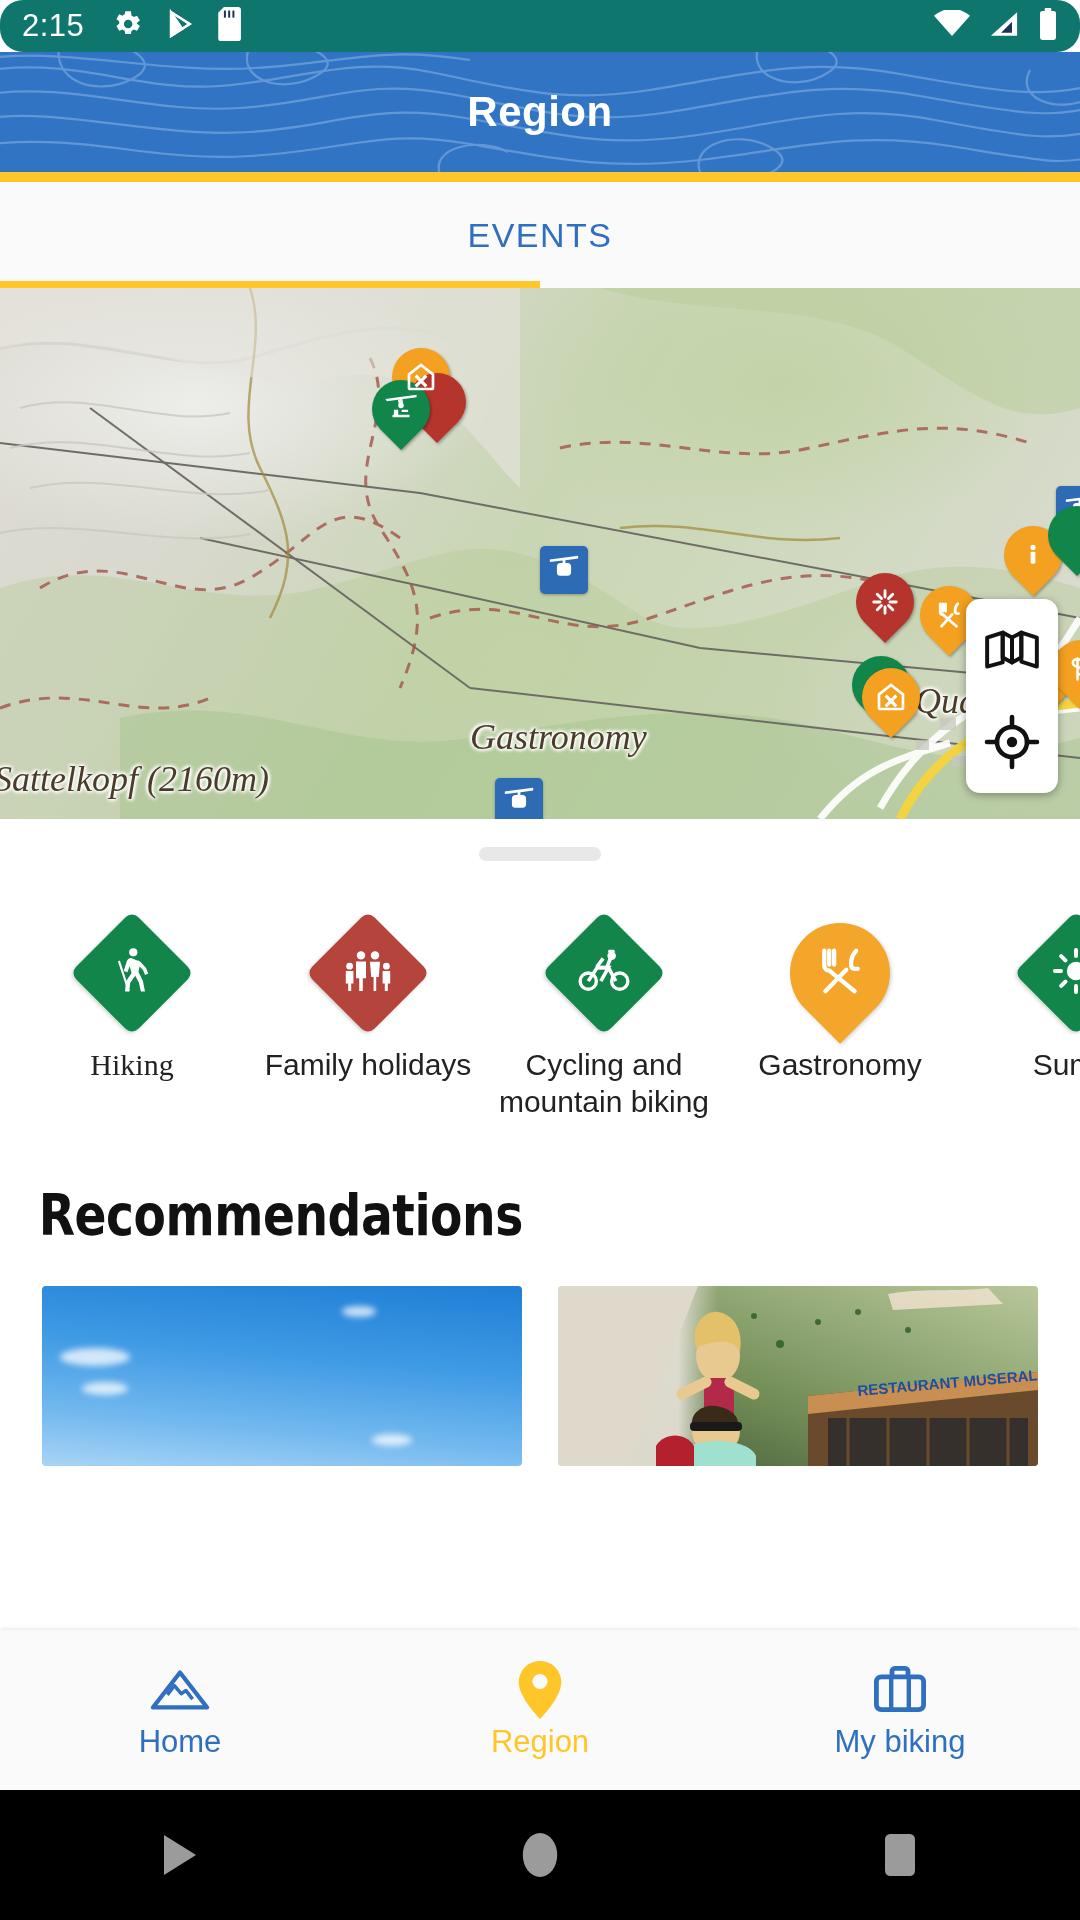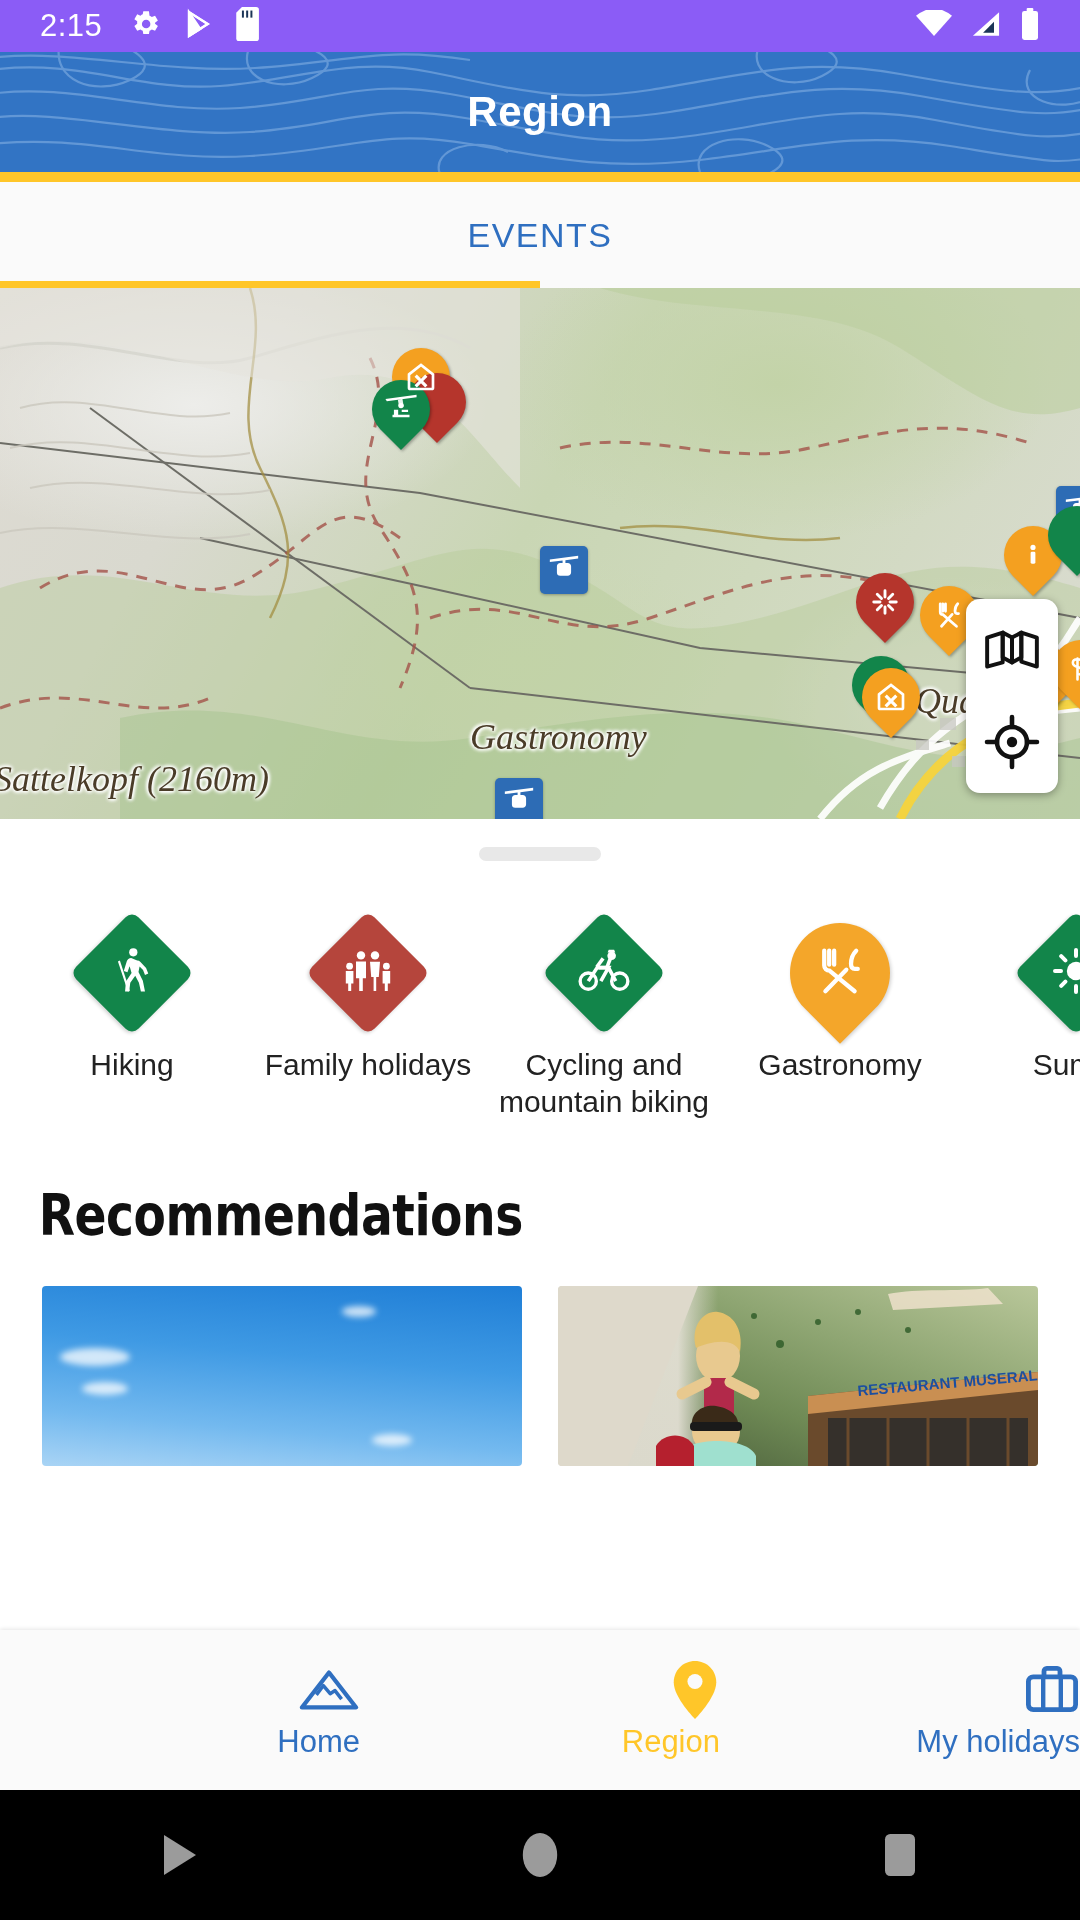--- a/index.html
+++ b/index.html
@@ -6,22 +6,22 @@
   html,body { width:1080px; height:1920px; }
   body {
     font-family:"Liberation Sans", sans-serif;
     background:#ffffff;
     overflow:hidden;
     position:relative;
   }
 
   
   .statusbar{
-    height:52px; background:#8b5cf6; display:flex; align-items:center;
-    padding:0 40px; color:#fff;
+    height:52px; background:#0f766e; display:flex; align-items:center;
+    padding:0 22px; color:#fff;border-radius:23px;
   }
   .sb-time{ font-size:31px; letter-spacing:.5px; font-weight:400; }
   .sb-left-icons{ display:flex; align-items:center; gap:22px; margin-left:26px; }
   .sb-spacer{ flex:1; }
   .sb-right-icons{ display:flex; align-items:center; gap:18px; }
 
   
   .appbar{
     position:relative; height:120px; background:#3274c4; overflow:hidden;
     display:flex; align-items:center;
@@ -108,21 +108,21 @@
   .sheet{ background:#fff; position:relative; }
   .drag-handle-wrap{ height:70px; display:flex; align-items:center; justify-content:center; }
   .drag-handle{ width:122px;height:14px;border-radius:7px;background:#e8e8e8; }
 
   .cats{
     display:flex; gap:0; padding:22px 0 10px 0; overflow:hidden;
   }
   .cat{
     flex:0 0 236px; display:flex; flex-direction:column; align-items:center;
   }
-  .cat:first-child{ margin-left:14px; }
+  .cat:first-child{ margin-left:14px;font-family:Liberation Serif, serif; }
   .cat-icon{ width:124px;height:124px; display:flex;align-items:center;justify-content:center; position:relative; }
   .diamond{
     width:88px;height:88px;transform:rotate(45deg); border-radius:9px;
     display:flex;align-items:center;justify-content:center;
     box-shadow:0 2px 4px rgba(0,0,0,.18);
   }
   .diamond > *{ transform:rotate(-45deg); }
   .drop{
     width:100px;height:100px;border-radius:50% 50% 50% 0;transform:rotate(-45deg);
     display:flex;align-items:center;justify-content:center;
@@ -150,21 +150,21 @@
       linear-gradient(90deg, rgba(225,222,210,.96) 0 120px, rgba(0,0,0,0) 160px),
       linear-gradient(200deg,#b9c79a 0%,#8fa673 35%,#6f8a55 62%,#3f5233 100%);
   }
 
   
   .bottomnav{
     position:absolute; left:0; right:0; bottom:130px; height:160px;
     background:#fafafa; display:flex; box-shadow:0 -1px 4px rgba(0,0,0,.10);
   }
   .nav-item{
-    flex:1; display:flex; flex-direction:column; align-items:flex-end; justify-content:center; gap:4px;
+    flex:1; display:flex; flex-direction:column; align-items:center; justify-content:center; gap:4px;
   }
   .nav-label{ font-size:31px; color:#2f6fc0; }
   .nav-item.active .nav-label{ color:#ffc629; }
   .nav-ico{ height:60px; display:flex;align-items:center;justify-content:center; }
 
   
   .androidnav{
     position:absolute; left:0; right:0; bottom:0; height:130px; background:#000;
     display:flex; align-items:center;
   }
@@ -585,21 +585,21 @@
     <span class="nav-label">Region</span>
   </div>
   <div class="nav-item">
     <span class="nav-ico">
       <svg width="56" height="52" viewBox="0 0 28 26" fill="none" stroke="#2f6fc0" stroke-width="2.4" stroke-linejoin="round">
         <rect x="2.2" y="6.4" width="23.6" height="16.4" rx="2.4"></rect>
         <path d="M10 6.4V3.6a1.4 1.4 0 011.4-1.4h5.2A1.4 1.4 0 0118 3.6v2.8"></path>
         <path d="M9.6 6.6v16M18.4 6.6v16" stroke-width="2.2"></path>
       </svg>
     </span>
-    <span class="nav-label">My holidays</span>
+    <span class="nav-label">My biking</span>
   </div>
 </div>
 
 <div class="androidnav">
   <div class="an-btn">
     <svg width="40" height="44" viewBox="0 0 20 22" fill="#9b9b9b">
         <path d="M18 1 L18 21 L2 11 Z" transform="rotate(180 10 11)"></path>
       </svg>
   </div>
   <div class="an-btn">

